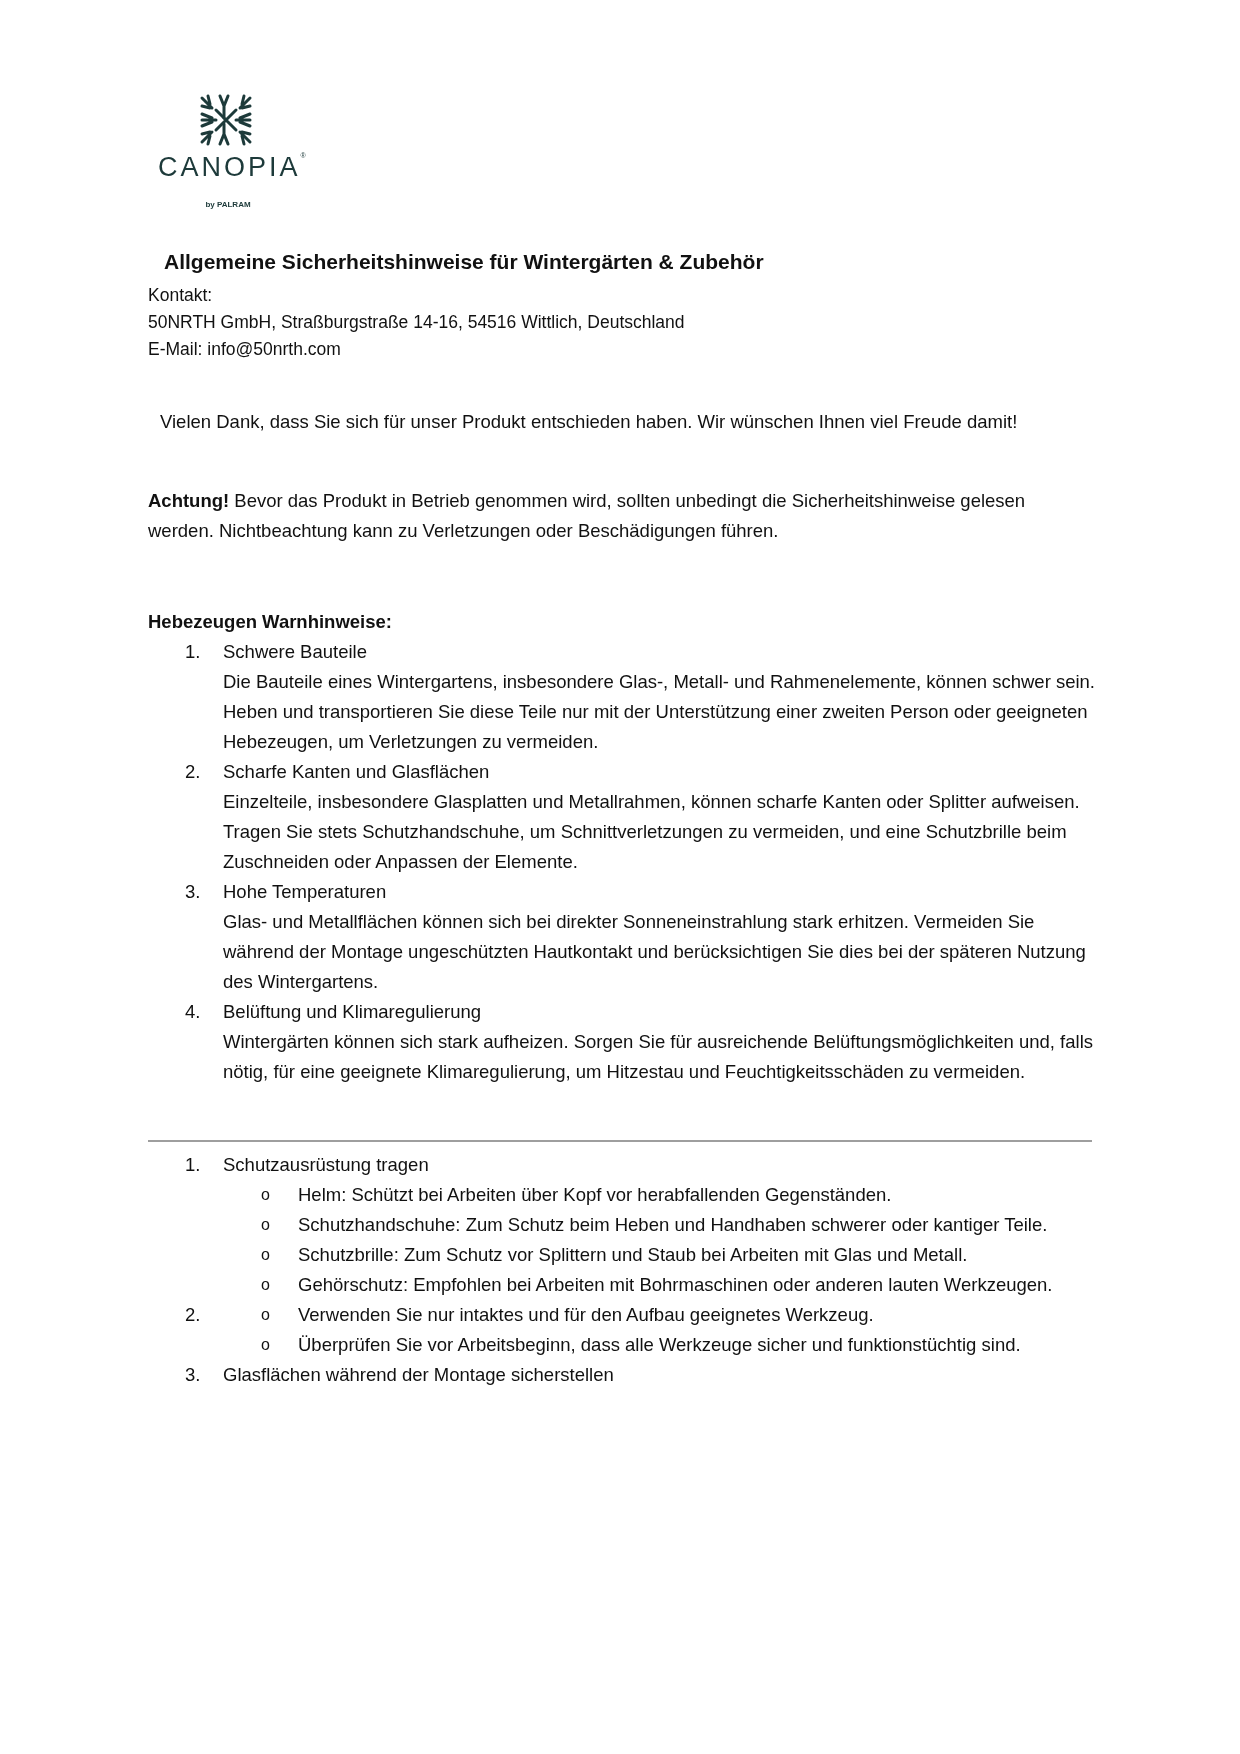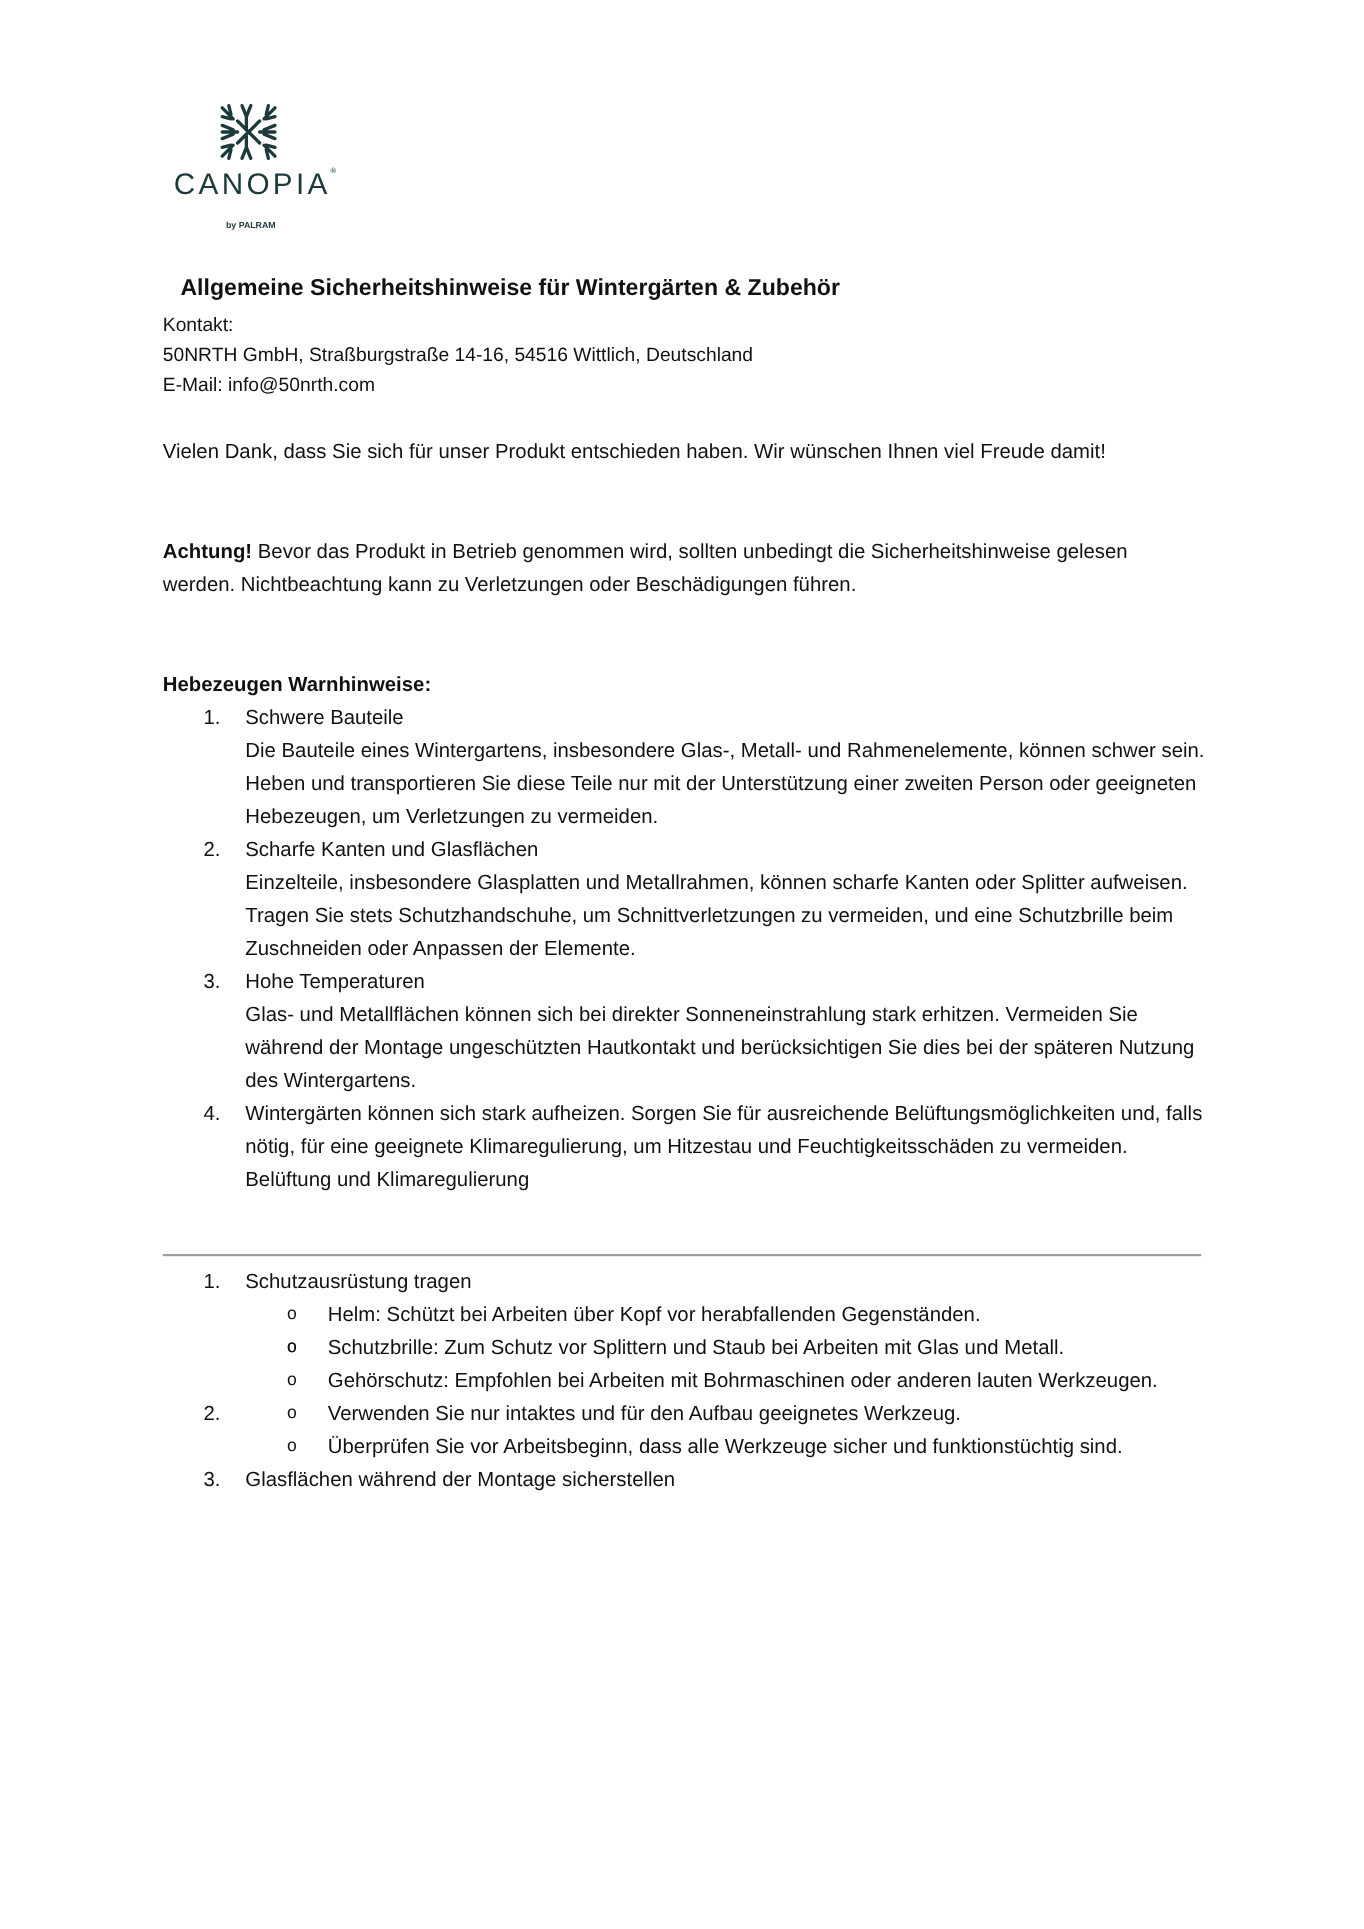--- a/index.html
+++ b/index.html
@@ -56,21 +56,21 @@
 </div>
 
 <h1 class="title">Allgemeine Sicherheitshinweise für Wintergärten &amp; Zubehör</h1>
 
 <div class="block contact">
   <div>Kontakt:</div>
   <div>50NRTH GmbH, Straßburgstraße 14-16, 54516 Wittlich, Deutschland</div>
   <div>E-Mail: info@50nrth.com</div>
 </div>
 
-<p class="block thanks" style="margin:0">Vielen Dank, dass Sie sich für unser Produkt entschieden haben. Wir wünschen Ihnen viel Freude damit!</p>
+<p class="block thanks" style="margin:12px">Vielen Dank, dass Sie sich für unser Produkt entschieden haben. Wir wünschen Ihnen viel Freude damit!</p>
 
 <p class="block warning" style="margin:0"><b>Achtung!</b><span> Bevor das Produkt in Betrieb genommen wird, sollten unbedingt die Sicherheitshinweise gelesen werden. Nichtbeachtung kann zu Verletzungen oder Beschädigungen führen.</span></p>
 
 <div class="block sec1">
   <div class="section-head">Hebezeugen Warnhinweise:</div>
   <ol class="num">
     <li>
         <span class="n">1.</span>
         <div>Schwere Bauteile</div>
         <div>Die Bauteile eines Wintergartens, insbesondere Glas-, Metall- und Rahmenelemente, können schwer sein. Heben und transportieren Sie diese Teile nur mit der Unterstützung einer zweiten Person oder geeigneten Hebezeugen, um Verletzungen zu vermeiden.</div>
@@ -80,36 +80,36 @@
         <div>Scharfe Kanten und Glasflächen</div>
         <div>Einzelteile, insbesondere Glasplatten und Metallrahmen, können scharfe Kanten oder Splitter aufweisen. Tragen Sie stets Schutzhandschuhe, um Schnittverletzungen zu vermeiden, und eine Schutzbrille beim Zuschneiden oder Anpassen der Elemente.</div>
       </li>
     <li>
         <span class="n">3.</span>
         <div>Hohe Temperaturen</div>
         <div>Glas- und Metallflächen können sich bei direkter Sonneneinstrahlung stark erhitzen. Vermeiden Sie während der Montage ungeschützten Hautkontakt und berücksichtigen Sie dies bei der späteren Nutzung des Wintergartens.</div>
       </li>
     <li>
         <span class="n">4.</span>
+        <div>Belüftung und Klimaregulierung</div>
         <div>Wintergärten können sich stark aufheizen. Sorgen Sie für ausreichende Belüftungsmöglichkeiten und, falls nötig, für eine geeignete Klimaregulierung, um Hitzestau und Feuchtigkeitsschäden zu vermeiden.</div>
-        <div>Belüftung und Klimaregulierung</div>
       </li>
   </ol>
 </div>
 
 <div class="rule"></div>
 
 <div class="block sec2">
   <ol class="num">
     <li>
         <span class="n">1.</span>
         <div>Schutzausrüstung tragen</div>
       <ul class="circ">
         <li><span class="bullet">o</span><span>Helm: Schützt bei Arbeiten über Kopf vor herabfallenden Gegenständen.</span></li>
-        <li><span class="bullet">o</span></li>
+        <li><span class="bullet">o</span><span>Schutzhandschuhe: Zum Schutz beim Heben und Handhaben schwerer oder kantiger Teile.</span></li>
         <li><span class="bullet">o</span><span>Schutzbrille: Zum Schutz vor Splittern und Staub bei Arbeiten mit Glas und Metall.</span></li>
         <li><span class="bullet">o</span><span>Gehörschutz: Empfohlen bei Arbeiten mit Bohrmaschinen oder anderen lauten Werkzeugen.</span></li>
       </ul>
     </li>
     <li>
         <span class="n">2.</span>
       <ul class="circ">
         <li><span class="bullet">o</span><span>Verwenden Sie nur intaktes und für den Aufbau geeignetes Werkzeug.</span></li>
         <li><span class="bullet">o</span><span>Überprüfen Sie vor Arbeitsbeginn, dass alle Werkzeuge sicher und funktionstüchtig sind.</span></li>
       </ul>

